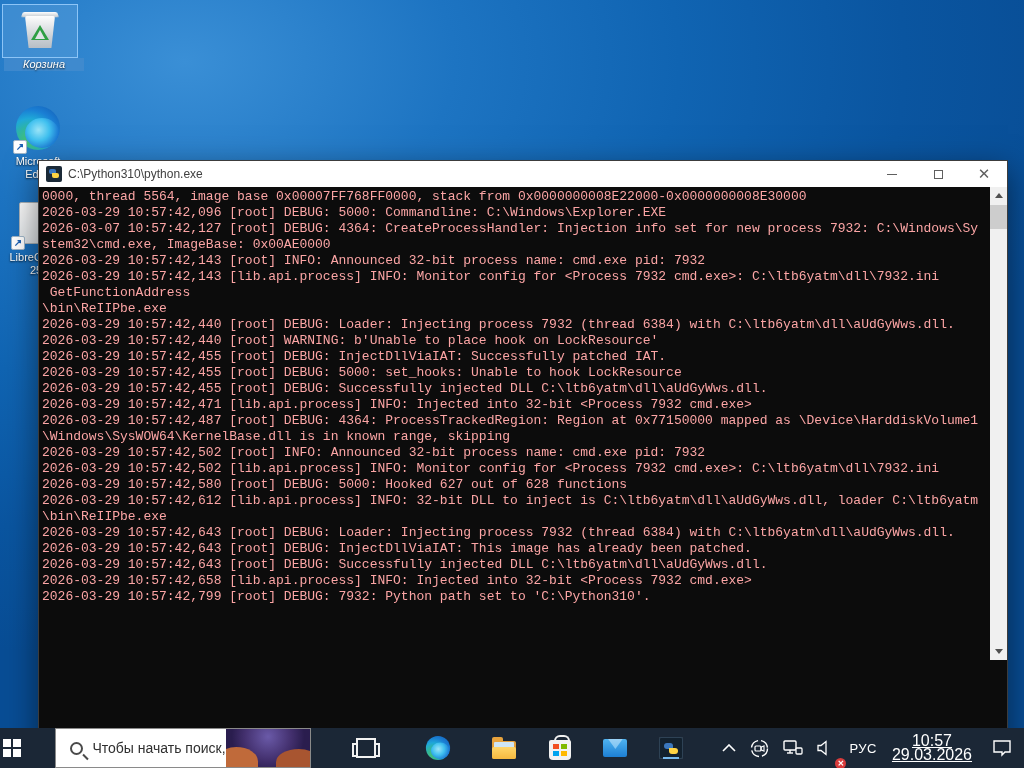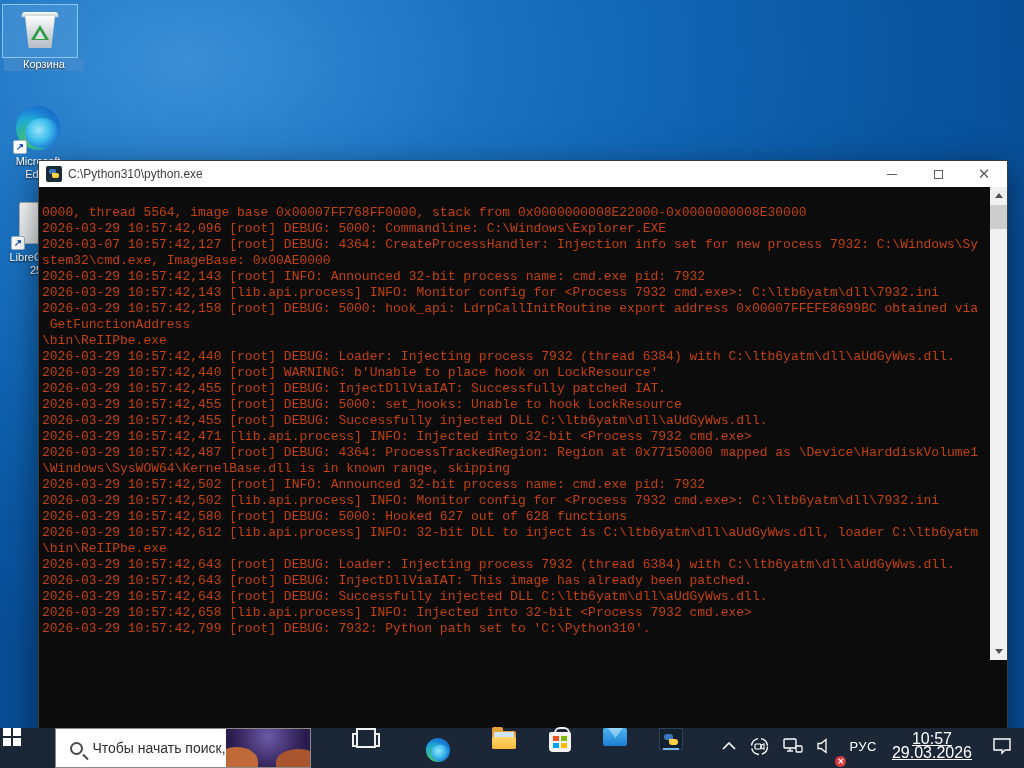--- a/index.html
+++ b/index.html
@@ -7,21 +7,21 @@
   body { font-family:"Liberation Sans", sans-serif; position:relative;
          background: radial-gradient(ellipse 900px 600px at 18% 8%, #3a8fd6 0%, #1d74c2 30%, #1064b2 55%, #0a55a0 80%, #084d95 100%); }
 
   
   .desk-icon { position:absolute; width:72px; text-align:center; z-index:1; }
   .desk-icon .ic { width:46px; height:46px; margin:0 auto; position:relative; }
   .desk-icon .lbl { margin-top:3px; font-size:11px; color:#fff; line-height:13px;
                     text-shadow:0 1px 2px rgba(0,0,0,.8); }
   .desk-icon.selected .sel-box { position:absolute; inset:-2px -2px 14px -2px;
        background:rgba(90,160,220,.45); border:1px solid rgba(160,210,255,.8); }
-  .desk-icon.selected .lbl { background:rgba(70,140,205,.75); display:inline-block; padding:0 19px; }
+  .desk-icon.selected .lbl { background:rgba(70,140,205,.75); display:inline-block; padding:0 19px;font-style:italic; }
 
   
   .bin { position:relative; width:36px; height:40px; margin:2px auto 0; }
   .bin .body { position:absolute; left:3px; right:3px; top:8px; bottom:0;
        background:linear-gradient(180deg,#fdfdfd,#cfd4d9 60%,#b8bec5);
        clip-path:polygon(0 0,100% 0,88% 100%,12% 100%); border-radius:2px; }
   .bin .lid { position:absolute; left:0; right:0; top:3px; height:7px;
        background:linear-gradient(180deg,#ffffff,#c2c8ce); border-radius:2px;
        transform:perspective(40px) rotateX(40deg); }
   .bin .rec { position:absolute; left:50%; top:17px; transform:translateX(-50%);
@@ -57,35 +57,35 @@
        background:#3c78c0; border-radius:2px 2px 0 2px; }
   .title-ico:after { content:""; position:absolute; left:6px; top:7px; width:7px; height:5px;
        background:#ffd343; border-radius:0 2px 2px 2px; }
   .title-text { font-size:12px; color:#404040; flex:1; white-space:nowrap; overflow:hidden; }
   .win-btn { width:46px; height:26px; display:flex; align-items:center; justify-content:center; color:#5f5f5f; }
   .glyph-min { width:10px; height:1px; background:#5f5f5f; }
   .glyph-max { width:9px; height:9px; border:1px solid #5f5f5f; }
   .glyph-close { font-size:15px; line-height:15px; font-family:"DejaVu Sans", sans-serif; }
 
   .console-body { position:relative; height:473px; background:#0c0c0c; display:flex; }
-  .console-text { flex:1; overflow:hidden; padding:18px 0 0 3px;
+  .console-text { flex:1; overflow:hidden; padding:2px 0 0 3px;
        font-family:"Liberation Mono","DejaVu Sans Mono", monospace;
-       font-size:13px; line-height:16px; color:#c2410c; }
+       font-size:13px; line-height:16px; color:#fca5a5; }
   .console-text div { white-space:pre; overflow:hidden; }
 
   .scrollbar { width:17px; background:#f0f0f0; position:relative; }
   .sb-arrow { position:absolute; left:0; width:17px; height:17px; display:flex; align-items:center; justify-content:center; }
   .sb-arrow.up { top:0; } .sb-arrow.down { bottom:0; }
   .tri-up { width:0; height:0; border-left:4px solid transparent; border-right:4px solid transparent; border-bottom:5px solid #505050; }
   .tri-down { width:0; height:0; border-left:4px solid transparent; border-right:4px solid transparent; border-top:5px solid #505050; }
   .sb-thumb { position:absolute; left:0; top:18px; width:17px; height:24px; background:#cdcdcd; }
 
   
   .taskbar { position:absolute; left:0; bottom:0; width:1024px; height:40px; background:#1b2736;
-       display:flex; align-items:flex-start; z-index:10;gap:32px; }
+       display:flex; align-items:center; z-index:10;gap:32px; }
   .tb-btn { width:44px; display:flex; align-items:center; justify-content:center; position:relative; }
   .tb-btn.active { background:rgba(255,255,255,.10); }
   .tb-btn.active:after { content:""; position:absolute; left:4px; right:4px; bottom:0; height:2px; background:#76b9ed; }
 
   .win-logo { width:18px; height:18px; display:grid; grid-template-columns:8px 8px; grid-template-rows:8px 8px; gap:2px; }
   .win-logo i { background:#fff; }
 
   .searchbox { width:322px; background:#ffffff; border:1px solid #8a8a8a; display:flex; align-items:center; position:relative; }
   .search-glass { width:13px; height:13px; border:2px solid #4a4a4a; border-radius:50%; margin:0 9px 0 14px; position:relative; flex:none; }
   .search-glass:after { content:""; position:absolute; width:7px; height:2px; background:#4a4a4a;
@@ -191,21 +191,20 @@
   </div>
   <div class="console-body">
     <div class="console-text">
 
     <div>0000, thread 5564, image base 0x00007FF768FF0000, stack from 0x0000000008E22000-0x0000000008E30000</div>
         <div>2026-03-29 10:57:42,096 [root] DEBUG: 5000: Commandline: C:\Windows\Explorer.EXE</div>
         <div>2026-03-07 10:57:42,127 [root] DEBUG: 4364: CreateProcessHandler: Injection info set for new process 7932: C:\Windows\Sy</div>
         <div>stem32\cmd.exe, ImageBase: 0x00AE0000</div>
         <div>2026-03-29 10:57:42,143 [root] INFO: Announced 32-bit process name: cmd.exe pid: 7932</div>
         <div>2026-03-29 10:57:42,143 [lib.api.process] INFO: Monitor config for &lt;Process 7932 cmd.exe&gt;: C:\ltb6yatm\dll\7932.ini</div>
-        <div>2026-03-29 10:57:42,158 [root] DEBUG: 5000: hook_api: LdrpCallInitRoutine export address 0x00007FFEFE8699BC obtained via</div>
         <div> GetFunctionAddress</div>
         <div>\bin\ReIIPbe.exe</div>
         <div>2026-03-29 10:57:42,440 [root] DEBUG: Loader: Injecting process 7932 (thread 6384) with C:\ltb6yatm\dll\aUdGyWws.dll.</div>
         <div>2026-03-29 10:57:42,440 [root] WARNING: b'Unable to place hook on LockResource'</div>
         <div>2026-03-29 10:57:42,455 [root] DEBUG: InjectDllViaIAT: Successfully patched IAT.</div>
         <div>2026-03-29 10:57:42,455 [root] DEBUG: 5000: set_hooks: Unable to hook LockResource</div>
         <div>2026-03-29 10:57:42,455 [root] DEBUG: Successfully injected DLL C:\ltb6yatm\dll\aUdGyWws.dll.</div>
         <div>2026-03-29 10:57:42,471 [lib.api.process] INFO: Injected into 32-bit &lt;Process 7932 cmd.exe&gt;</div>
         <div>2026-03-29 10:57:42,487 [root] DEBUG: 4364: ProcessTrackedRegion: Region at 0x77150000 mapped as \Device\HarddiskVolume1</div>
         <div>\Windows\SysWOW64\KernelBase.dll is in known range, skipping</div>

